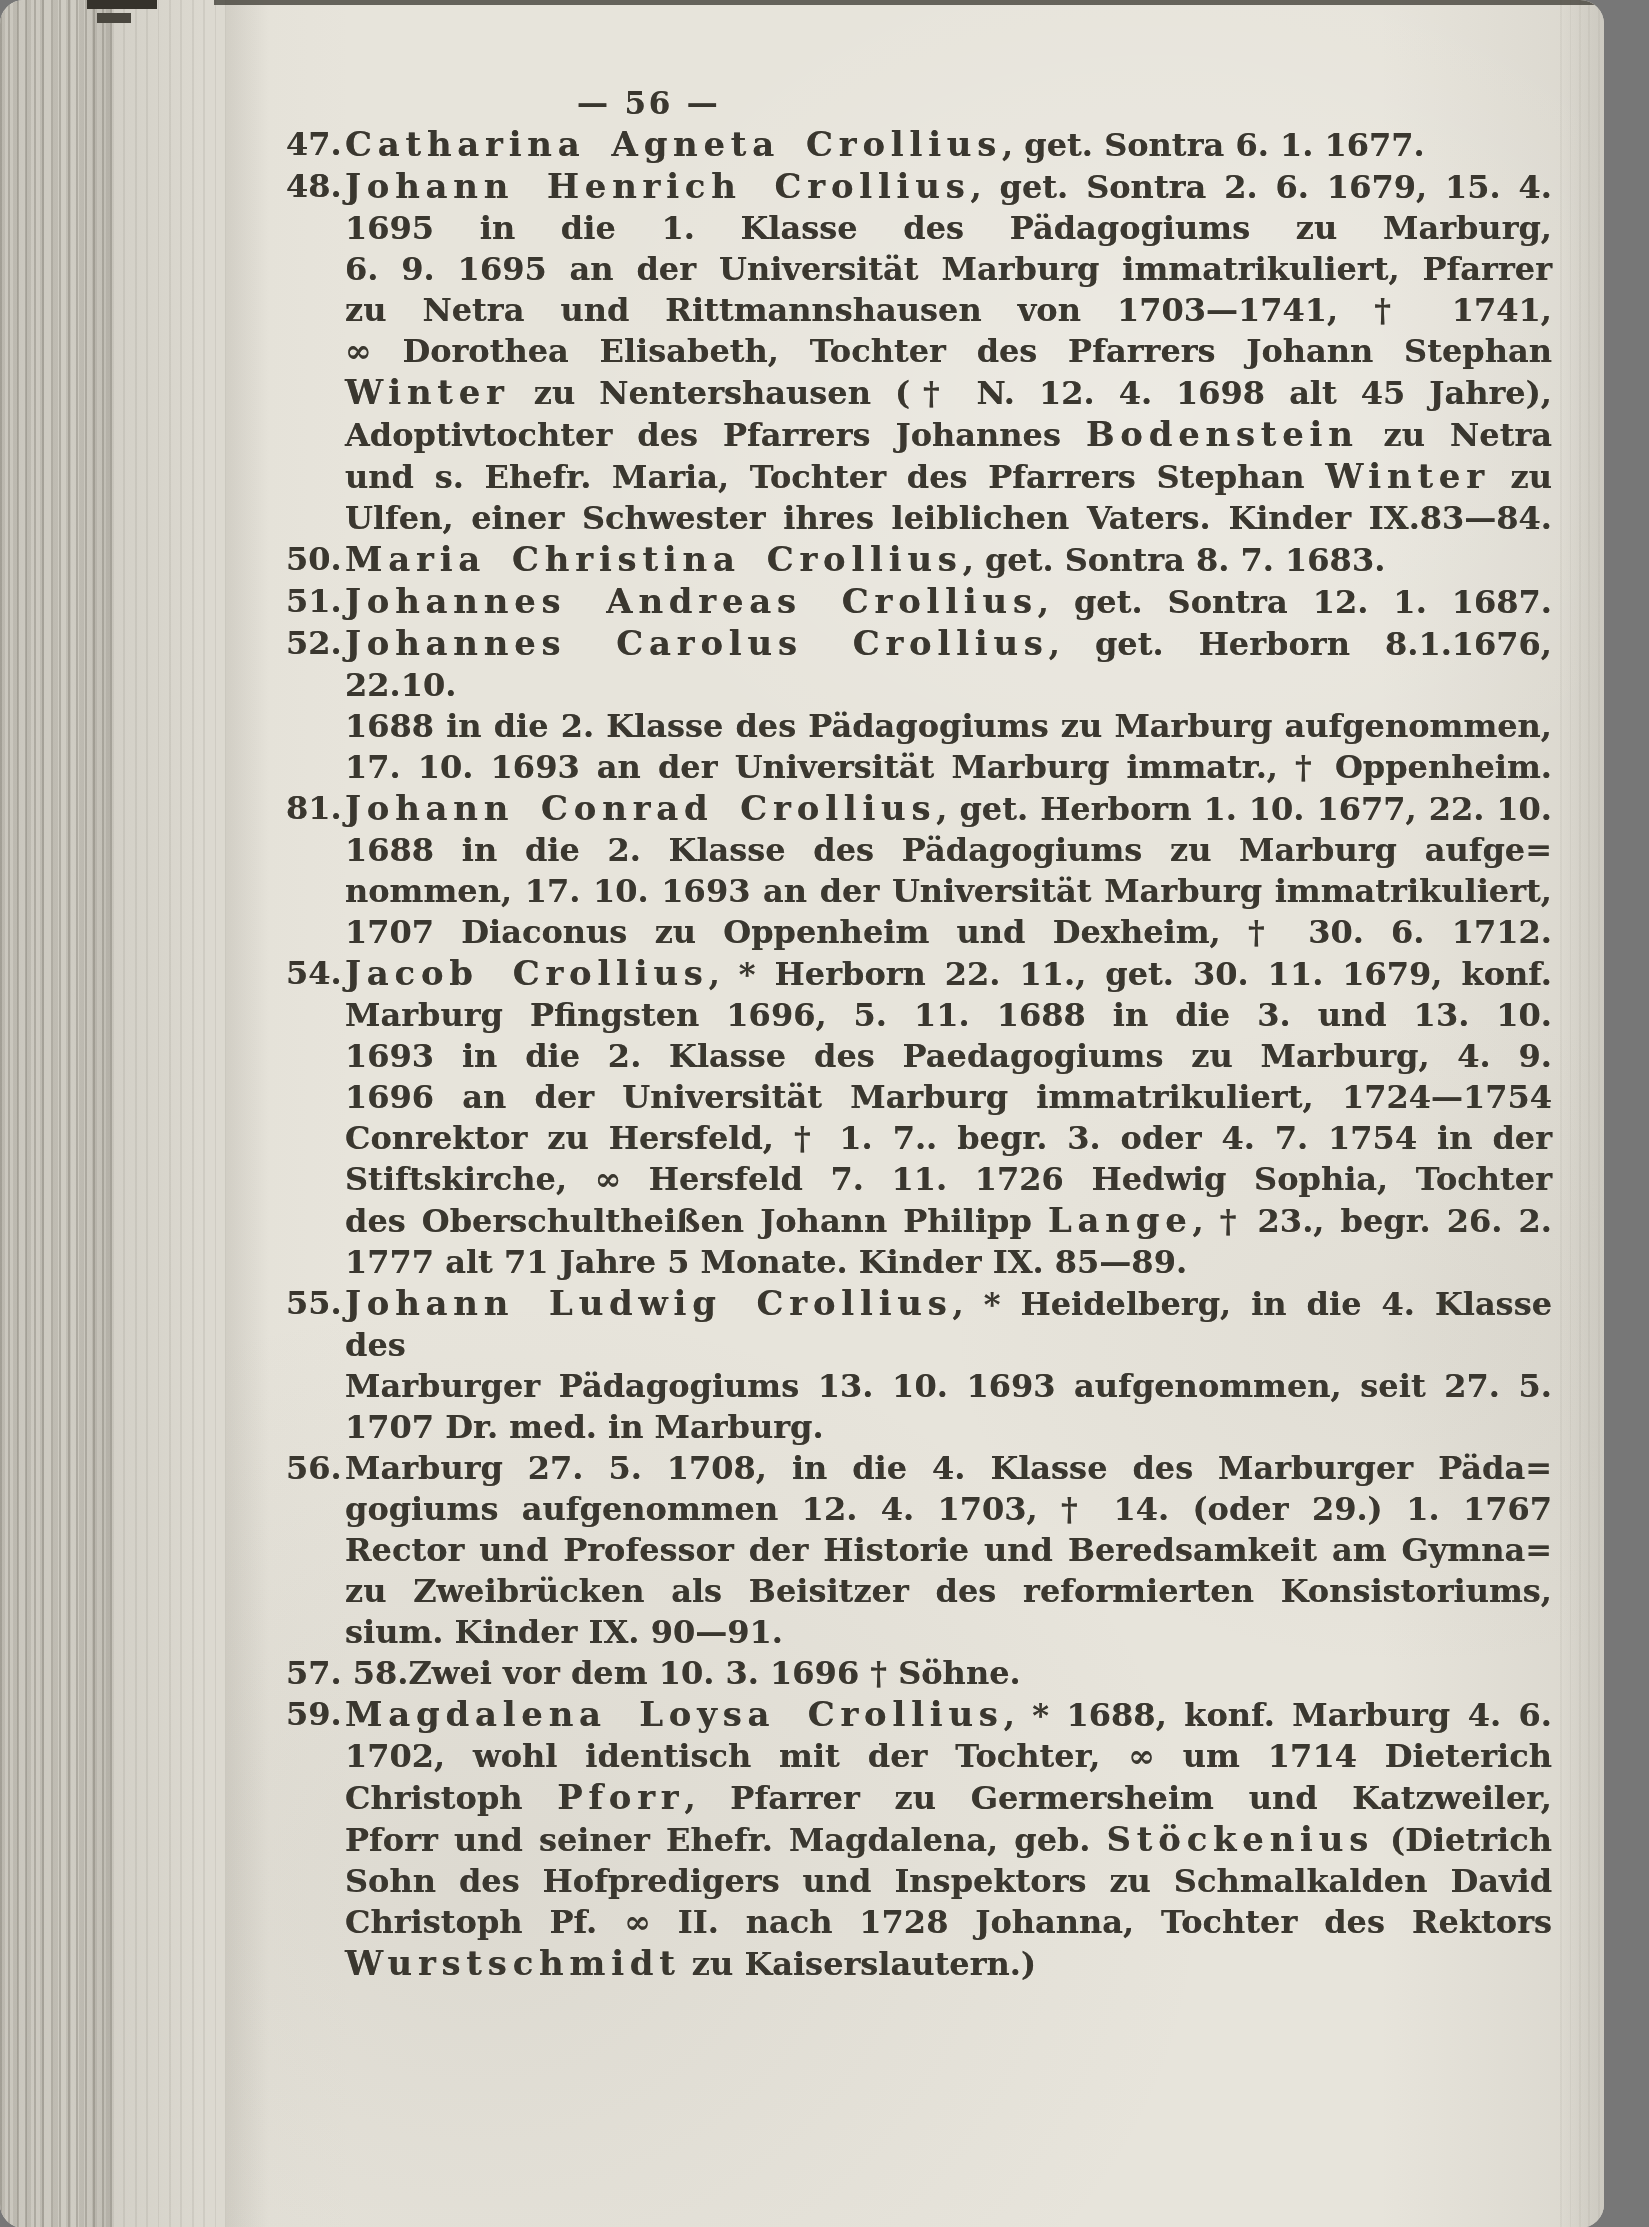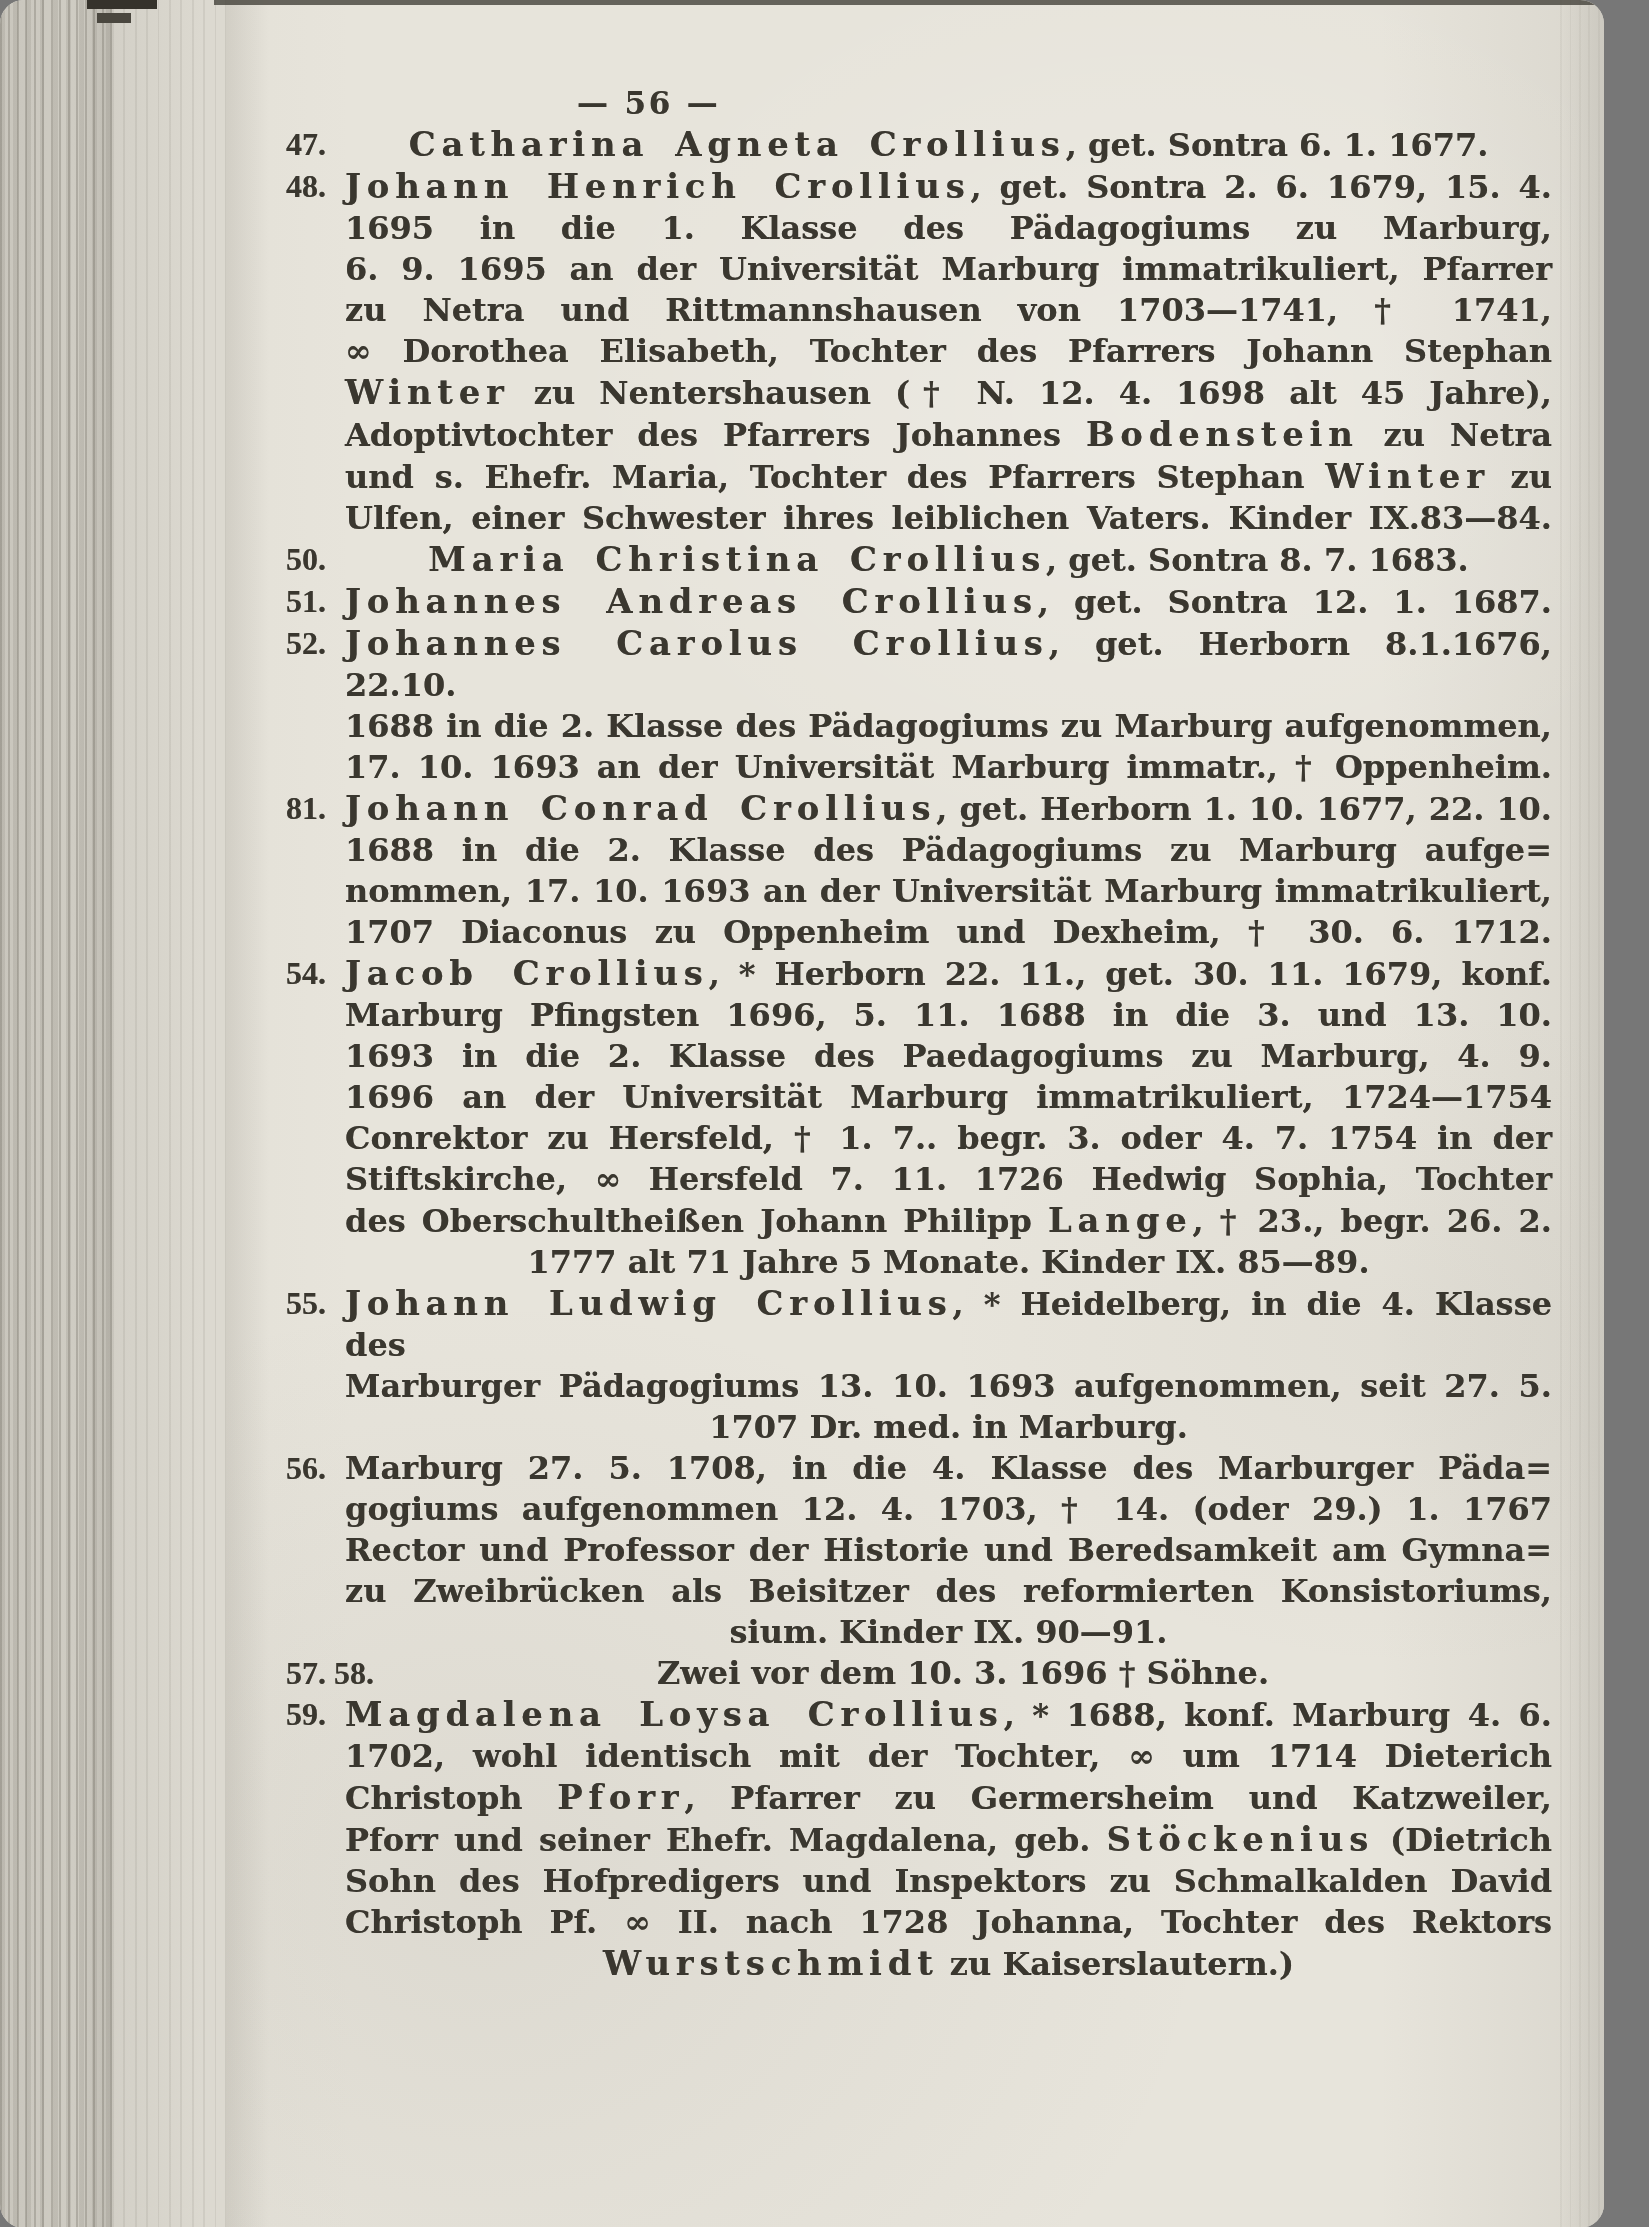--- a/index.html
+++ b/index.html
@@ -59,22 +59,22 @@
     font-size:32px; line-height:41px; font-weight:700;
     text-shadow:0 0 0.6px rgba(58,55,47,.55);
   }
   .page-number{
     position:absolute; left:291px; top:0; letter-spacing:2.8px; font-size:31px;
   }
   ol.entries{
     list-style:none; margin:41px 0 0 0; padding:0;
   }
   li.entry{ padding-left:59px; }
-  .num{ float:left; min-width:59px; margin-left:-59px;font-family:Liberation Serif, serif; }
-  .line{ text-align:center; }
+  .num{ float:left; min-width:59px; margin-left:-59px; }
+  .line{ text-align:left; }
   .line.just{ text-align:justify; text-align-last:justify; }
   .sp{ letter-spacing:.17em; word-spacing:.25em; font-size:1.06em; }
 </style>
 </head>
 <body>
 
 <div class="scan">
   <div class="paper-tone"></div>
   <div class="book-edge-left"></div>
   <div class="book-edge-mid"></div>

